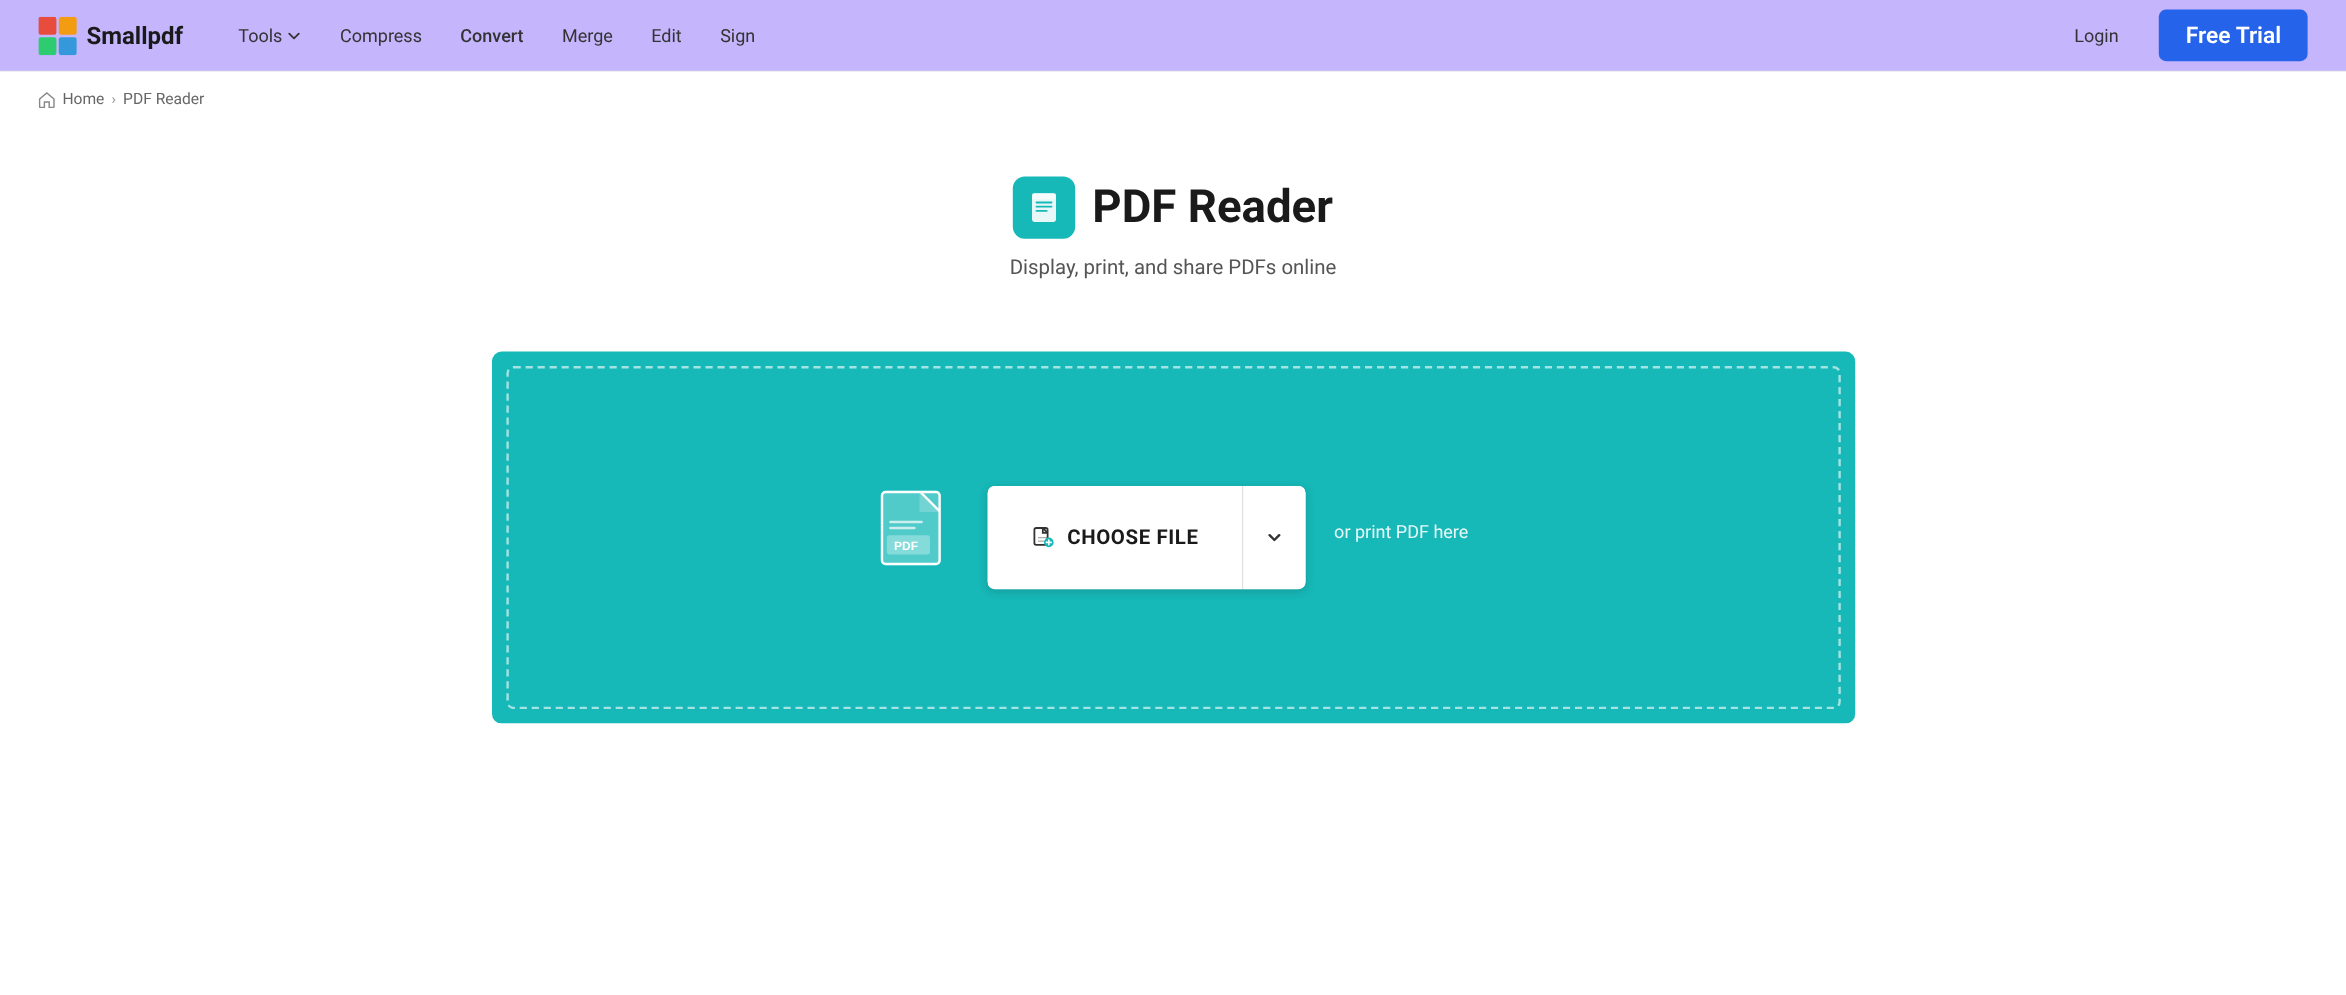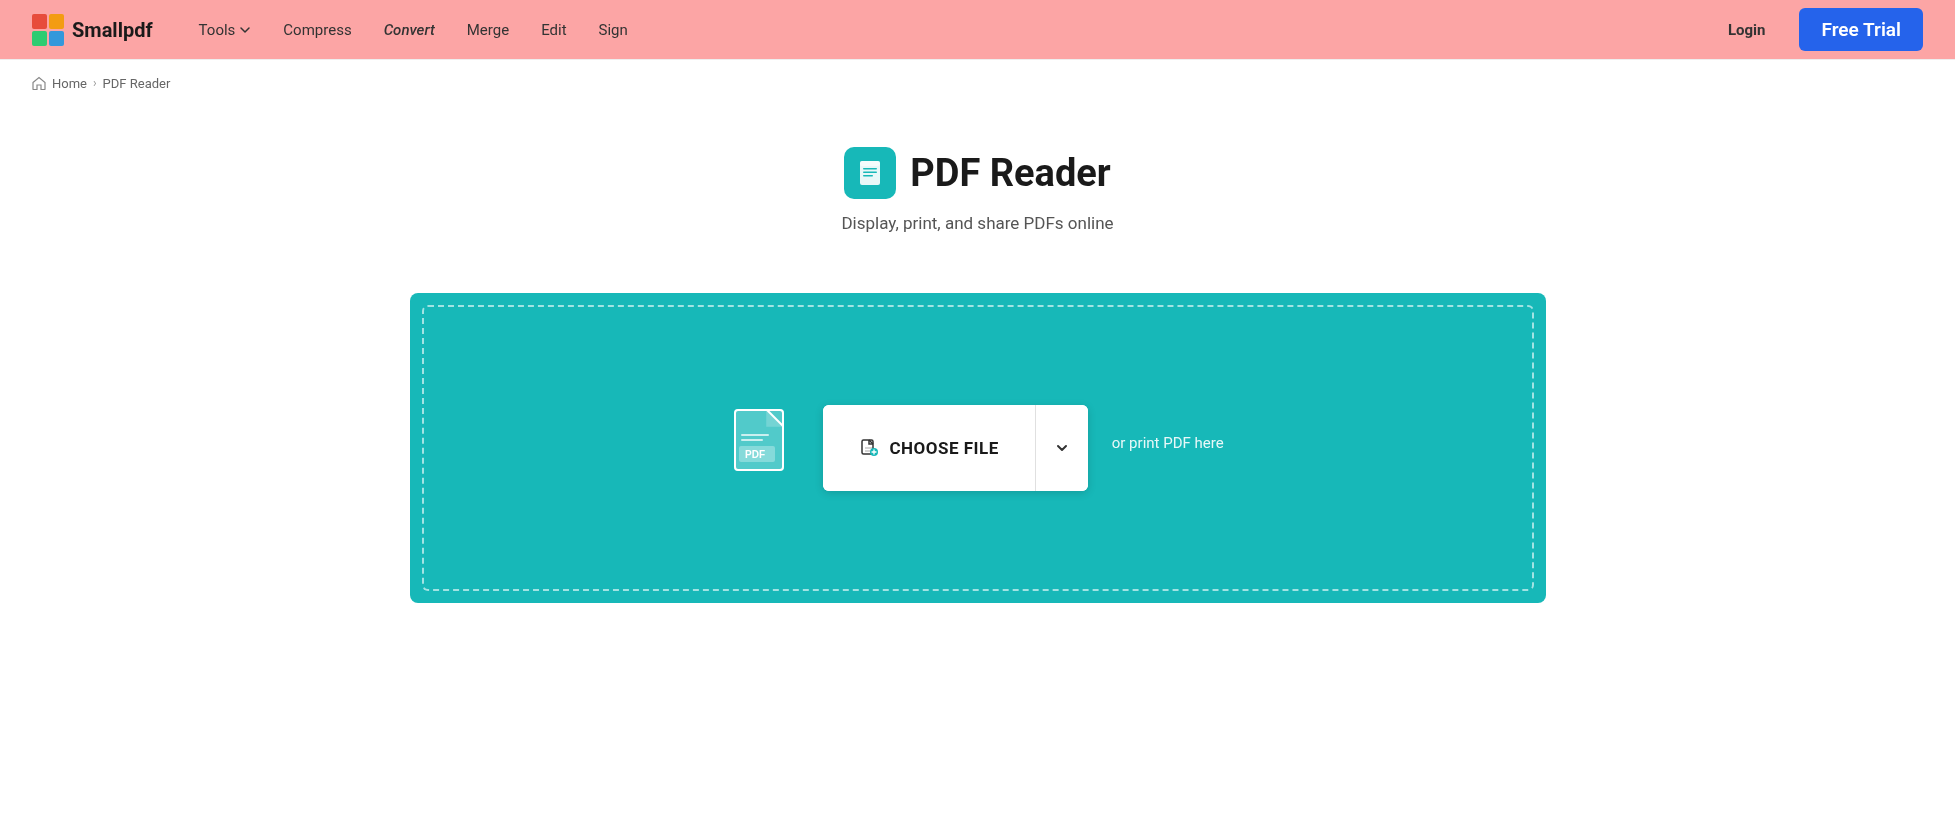--- a/index.html
+++ b/index.html
@@ -5,21 +5,21 @@
     * { margin: 0; padding: 0; box-sizing: border-box; }
     body { font-family: -apple-system, BlinkMacSystemFont, 'Segoe UI', Roboto, sans-serif; background: #fff; color: #333; }
 
     
     .navbar {
       display: flex;
       align-items: center;
       padding: 0 32px;
       height: 60px;
       border-bottom: 1px solid #eee;
-      background: #fca5a5;
+      background: #c4b5fd;
     }
     .navbar-logo {
       display: flex;
       align-items: center;
       gap: 8px;
       text-decoration: none;
       margin-right: 32px;
     }
     .logo-icon {
       width: 32px;
@@ -43,37 +43,36 @@
       padding: 8px 14px;
       font-size: 15px;
       color: #333;
       cursor: pointer;
       border-radius: 6px;
       text-decoration: none;
       background: none;
       border: none;
       font-family: inherit;
     }
-    .nav-item.active { font-weight: 500; font-style: italic; }
+    .nav-item.active { font-weight: 500; }
     .nav-right {
       display: flex;
       align-items: center;
       gap: 16px;
       margin-left: auto;
     }
     .btn-login {
       padding: 8px 18px;
       font-size: 15px;
       color: #333;
       background: none;
       border: none;
       cursor: pointer;
       font-family: inherit;
       border-radius: 6px;
-      font-weight: bold;
     }
     .btn-free-trial {
       padding: 10px 22px;
       font-size: 19px;
       font-weight: 600;
       color: #fff;
       background: #2563eb;
       border: none;
       border-radius: 6px;
       cursor: pointer;

